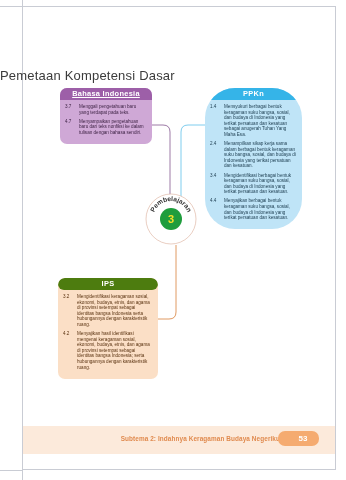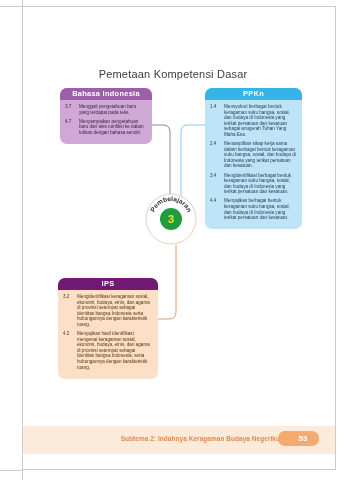--- a/index.html
+++ b/index.html
@@ -16,45 +16,45 @@
   .trim-t{position:absolute;left:22px;top:0;width:1px;height:6px;background:#c9ccd4;}
   .trim-b{position:absolute;left:22px;top:470px;width:1px;height:10px;background:#c9ccd4;}
 
   
   .hdr{position:absolute;left:23px;top:7px;right:11px;height:58px;overflow:hidden;}
   .hdr-wrap{position:absolute;left:0;top:0;right:0;height:58px;}
   .hdr-label{position:absolute;right:14px;top:36px;font-size:7.2px;
              color:#e58b4c;font-weight:bold;letter-spacing:.2px;}
 
   
-  .title{position:absolute;left:0;right:0;top:68px;text-align:center;
-         font-size:11px;color:#3b3b3b;letter-spacing:.2px;}
+  .title{position:absolute;left:0;right:0;top:68px;text-align:left;
+         font-size:13px;color:#3b3b3b;letter-spacing:.2px;}
 
   
   .box{position:absolute;border-radius:7px;overflow:hidden;}
   .box-hd{height:12px;line-height:12px;text-align:center;color:#ffffff;
           font-weight:bold;font-size:7.4px;letter-spacing:.3px;}
   .box-bd{padding:4px 5px 5px 5px;}
   .kd{display:flex;gap:3px;margin-bottom:3.5px;}
   .kd-num{width:11px;flex:0 0 11px;font-size:4.6px;line-height:5.6px;}
   .kd-txt{flex:1;font-size:4.6px;line-height:5.6px;}
 
   
   #box-bi{left:60px;top:88px;width:92px;background:#cfa8d6;}
-  #box-bi .box-hd{background:#9d5fa8;}
+  #box-bi .box-hd{background:#9d5fa8;text-decoration:underline;}
   #box-bi .kd-num,#box-bi .kd-txt{color:#3f2446;}
 
   
-  #box-ppkn{left:205px;top:88px;width:97px;background:#bfe4f7;}
+  #box-ppkn{left:205px;top:88px;width:97px;background:#bfe4f7;border-radius:30px;}
   #box-ppkn .box-hd{background:#35b4e8;}
   #box-ppkn .kd-num,#box-ppkn .kd-txt{color:#1d3d50;}
 
   
   #box-ips{left:58px;top:278px;width:100px;background:#fbdfc6;}
-  #box-ips .box-hd{background:#701a75;}
+  #box-ips .box-hd{background:#4d7c0f;border-radius:6px;}
   #box-ips .kd-num,#box-ips .kd-txt{color:#5b3412;}
 
   
   .lines{position:absolute;left:0;top:0;width:346px;height:480px;}
 
   
   .badge{position:absolute;left:145px;top:193px;width:52px;height:52px;}
 
   
   .footer{position:absolute;left:23px;right:11px;bottom:26px;height:28px;

